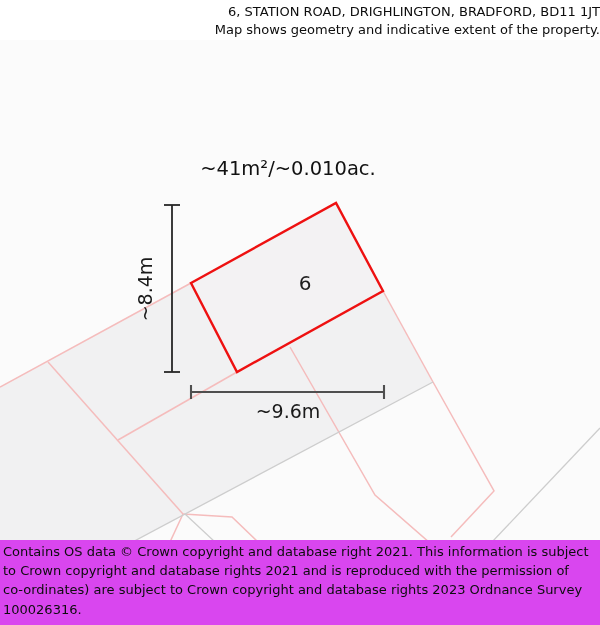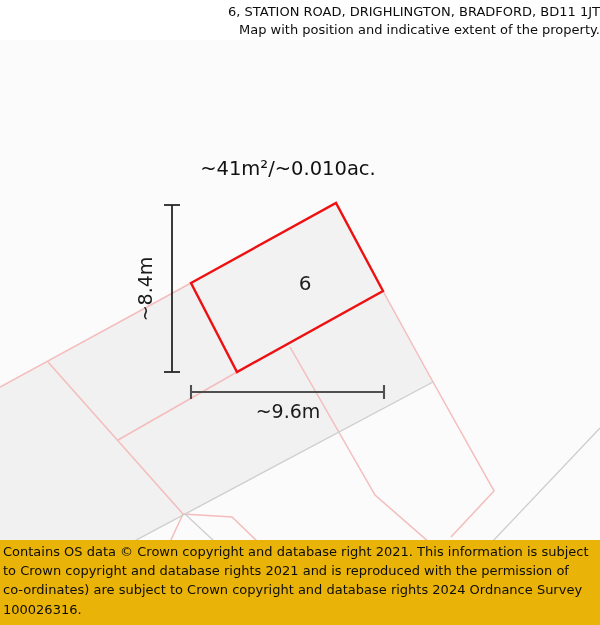--- a/index.html
+++ b/index.html
@@ -23,30 +23,30 @@
   .dim-label{font-size:19px;text-anchor:middle;fill:#1a1a1a;}
   .plot-label{font-size:20px;text-anchor:middle;fill:#1f1f1f;}
   .band{fill:#f1f1f2;stroke:none;}
   .pink{stroke:#f5bcbc;stroke-width:1.5;fill:none;}
   .gray{stroke:#cdcdcd;stroke-width:1.3;fill:none;}
   .prop{fill:#f3f2f3;stroke:#ee1111;stroke-width:2.4;stroke-linejoin:miter;}
   .dimv{stroke:#262626;stroke-width:1.8;fill:none;}
   .dimh{stroke:#4f4f4f;stroke-width:2.1;fill:none;}
   .footer{
     position:absolute;top:540px;left:0;width:600px;height:85px;
-    background:#eab308;padding:2px 2px 0 3px;box-sizing:border-box;
+    background:#d946ef;padding:2px 2px 0 3px;box-sizing:border-box;
   }
   .footer .fline{font-size:13px;line-height:19.2px;color:#0d0d0d;white-space:nowrap;}
 </style>
 </head>
 <body>
 
 <div class="header">
   <div class="line">6, STATION ROAD, DRIGHLINGTON, BRADFORD, BD11 1JT</div>
-  <div class="line">Map with position and indicative extent of the property.</div>
+  <div class="line">Map shows geometry and indicative extent of the property.</div>
 </div>
 
 <div class="map-wrap">
   <svg width="600" height="500" viewBox="0 0 600 500">
 
     <rect x="0" y="0" width="600" height="500" fill="#fbfbfb"></rect>
 
     <polygon class="band" points="-20,358 336,163 383,251 433,342 -20,583"></polygon>
 
     <g>
@@ -83,15 +83,15 @@
       <line class="dimh" x1="191" y1="345" x2="191" y2="359"></line>
       <line class="dimh" x1="384" y1="345" x2="384" y2="359"></line>
       <text class="dim-label" x="288" y="378">~9.6m</text>
     </g>
   </svg>
 </div>
 
 <div class="footer">
   <div class="fline">Contains OS data © Crown copyright and database right 2021. This information is subject</div>
   <div class="fline">to Crown copyright and database rights 2021 and is reproduced with the permission of</div>
-  <div class="fline">co-ordinates) are subject to Crown copyright and database rights 2024 Ordnance Survey</div>
+  <div class="fline">co-ordinates) are subject to Crown copyright and database rights 2023 Ordnance Survey</div>
   <div class="fline">100026316.</div>
 </div>
 
 </body></html>

